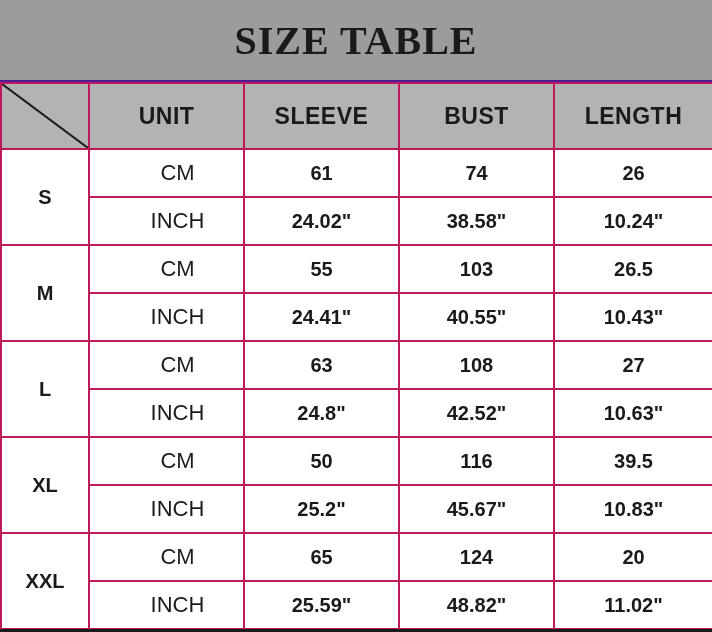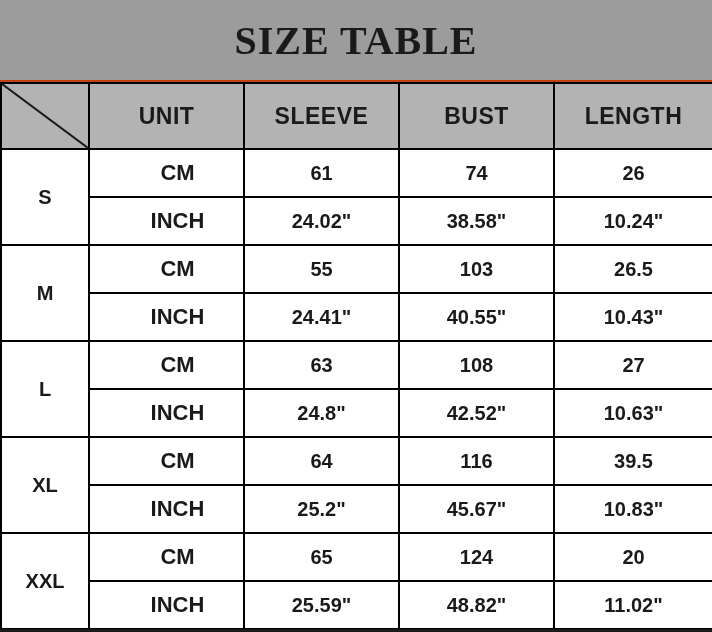--- a/index.html
+++ b/index.html
@@ -19,37 +19,37 @@
     height: 632px;
     background: #ffffff;
   }
   
   .title-bar {
     height: 80px;
     background: #9c9c9c;
     display: flex;
     align-items: center;
     justify-content: center;
-    border-bottom: 2px solid #c2410c;
+    border-bottom: 2px solid #4c1d95;
   }
   .title-bar .title {
     font-family: "Liberation Serif", serif;
     font-weight: bold;
     font-size: 40px;
     letter-spacing: 1px;
     color: #1a1a1a;
   }
   
   table.size-table {
     border-collapse: collapse;
     width: 712px;
     table-layout: fixed;
   }
   table.size-table td {
-    border: 2px solid #000000;
+    border: 2px solid #be185d;
     text-align: center;
     vertical-align: middle;
     font-family: "Liberation Sans", sans-serif;
     color: #1a1a1a;
   }
   col.c-size  { width: 88px; }
   col.c-unit  { width: 155px; }
   col.c-len   { width: 155px; }
   col.c-bust  { width: 155px; }
   col.c-slv   { width: 159px; }
@@ -82,21 +82,21 @@
   }
   
   tr.data-row td {
     height: 44px;
     font-size: 20px;
     font-weight: bold;
     background: #ffffff;
   }
   tr.data-row td.unit-cell {
     font-size: 22px;
-    font-weight: bold;
+    font-weight: normal;
     padding-left: 23px;
   }
   
   .note {
     padding: 7px 8px 6px 8px;
     text-align: center;
     font-family: "Liberation Mono", monospace;
     font-size: 14.5px;
     line-height: 1.38;
     color: #1a1a1a;
@@ -179,21 +179,21 @@
       <tr class="data-row">
         <td class="unit-cell">INCH</td>
         <td>24.8"</td>
         <td>42.52"</td>
         <td>10.63"</td>
       </tr>
 
       <tr class="data-row">
         <td class="size-cell" rowspan="2">XL</td>
         <td class="unit-cell">CM</td>
-        <td>64</td>
+        <td>50</td>
         <td>116</td>
         <td>39.5</td>
       </tr>
       <tr class="data-row">
         <td class="unit-cell">INCH</td>
         <td>25.2"</td>
         <td>45.67"</td>
         <td>10.83"</td>
       </tr>
 

